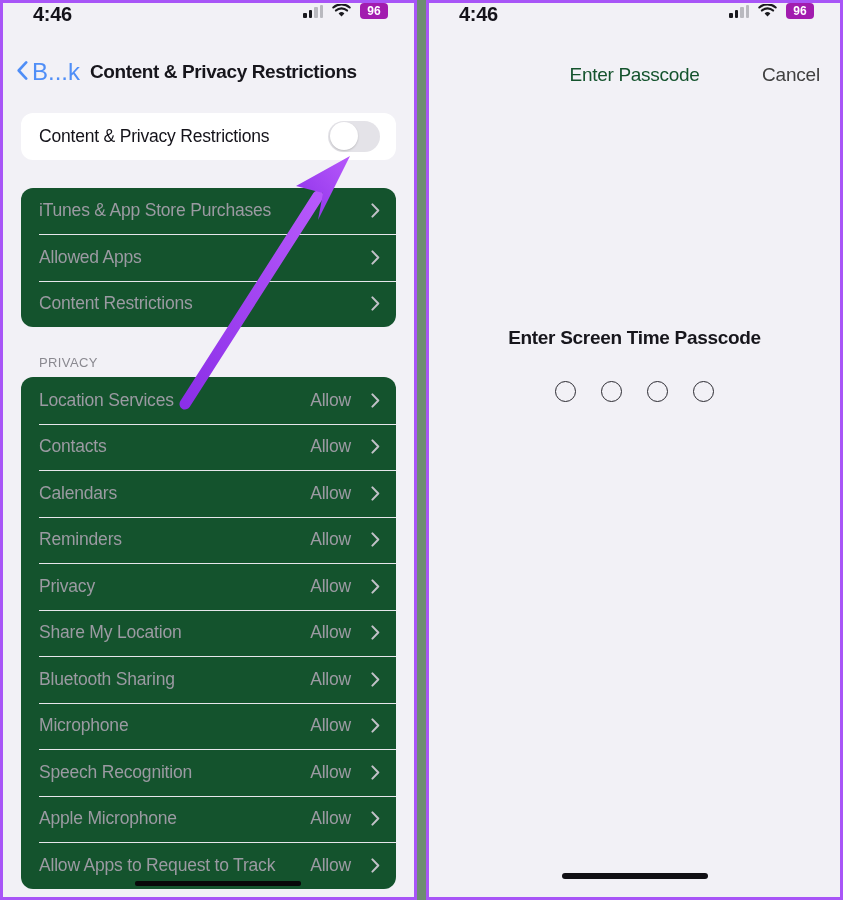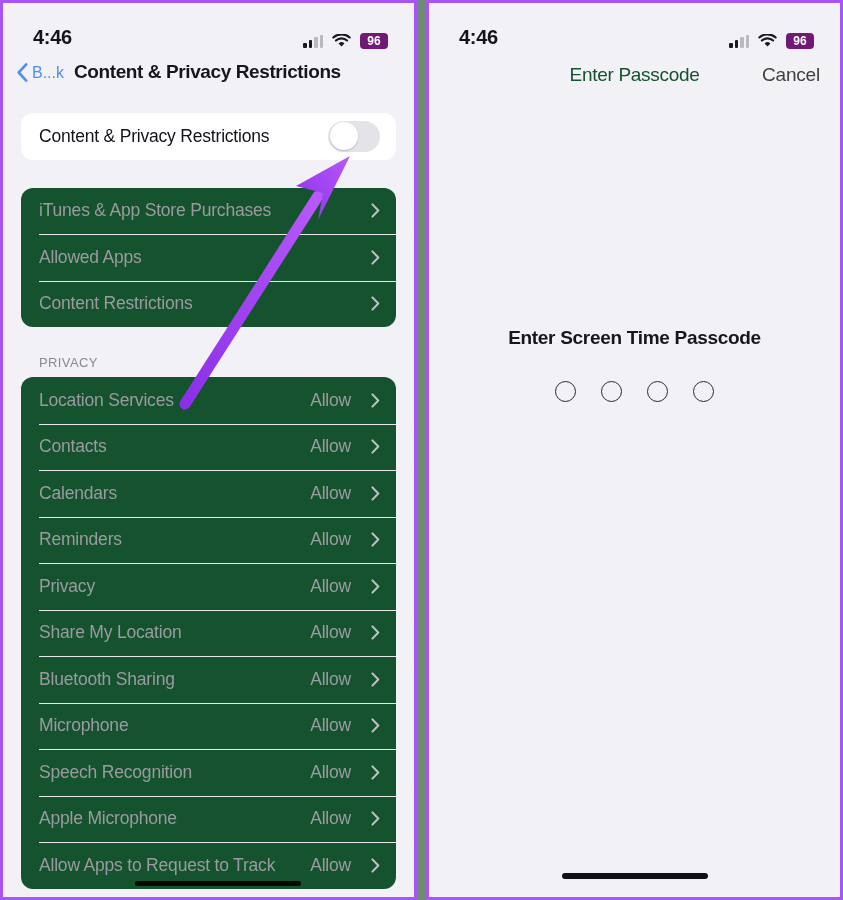--- a/index.html
+++ b/index.html
@@ -28,21 +28,21 @@
     overflow: hidden;
   }
   .phone-left  { width: 417px; }
   .phone-gap   { width: 9px; height: 900px; background: #6e8c72; }
   .phone-right { width: 417px; }
 
   
   .statusbar {
     height: 46px;
     display: flex;
-    align-items: flex-end;
+    align-items: flex-start;
     justify-content: space-between;
     padding: 0 26px 0 30px;
   }
   .clock {
     font-size: 20px;
     font-weight: bold;
     color: #14131a;
     letter-spacing: -0.3px;
   }
   .status-right {
@@ -51,45 +51,45 @@
     gap: 9px;
   }
   .signal { display: flex; align-items: flex-end; gap: 2px; height: 13px; }
   .signal i { width: 3.5px; background: #1a1a1f; border-radius: 1px; display: block; }
   .signal i:nth-child(1) { height: 5px; }
   .signal i:nth-child(2) { height: 8px; }
   .signal i:nth-child(3) { height: 11px; background: #b9b9bf; }
   .signal i:nth-child(4) { height: 13px; background: #b9b9bf; }
   .wifi { width: 19px; height: 14px; position: relative; }
   .battery {
-    background: #701a75;
+    background: #a21caf;
     color: #ffffff;
     font-size: 12px;
     font-weight: bold;
     border-radius: 4px;
     padding: 2px 5px 2px 5px;
     line-height: 1;
     min-width: 28px;
     text-align: center;
   }
 
   
   .navbar {
     height: 46px;
     display: flex;
     align-items: center;
     padding: 0 14px;
     position: relative;
   }
   .back-btn {
     display: flex;
-    align-items: flex-end;
+    align-items: flex-start;
     gap: 4px;
     color: #4f8ef7;
-    font-size: 16px;
+    font-size: 24px;
     cursor: pointer;
   }
   .back-chevron {
     width: 11px; height: 19px;
     position: relative;
     flex: none;
   }
   .nav-title {
     font-size: 19px;
     font-weight: bold;

